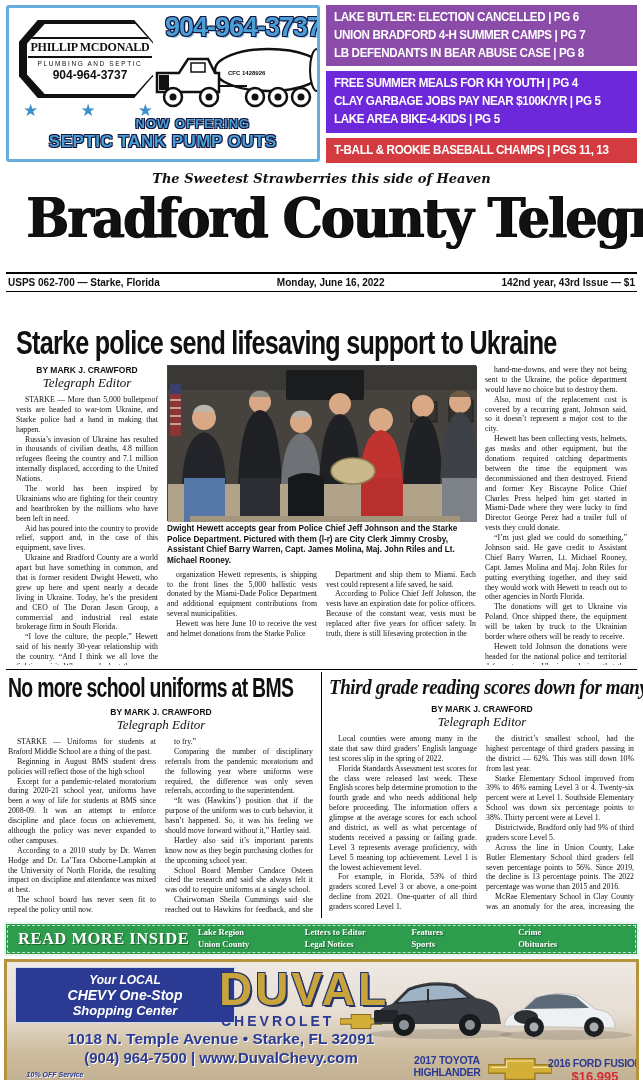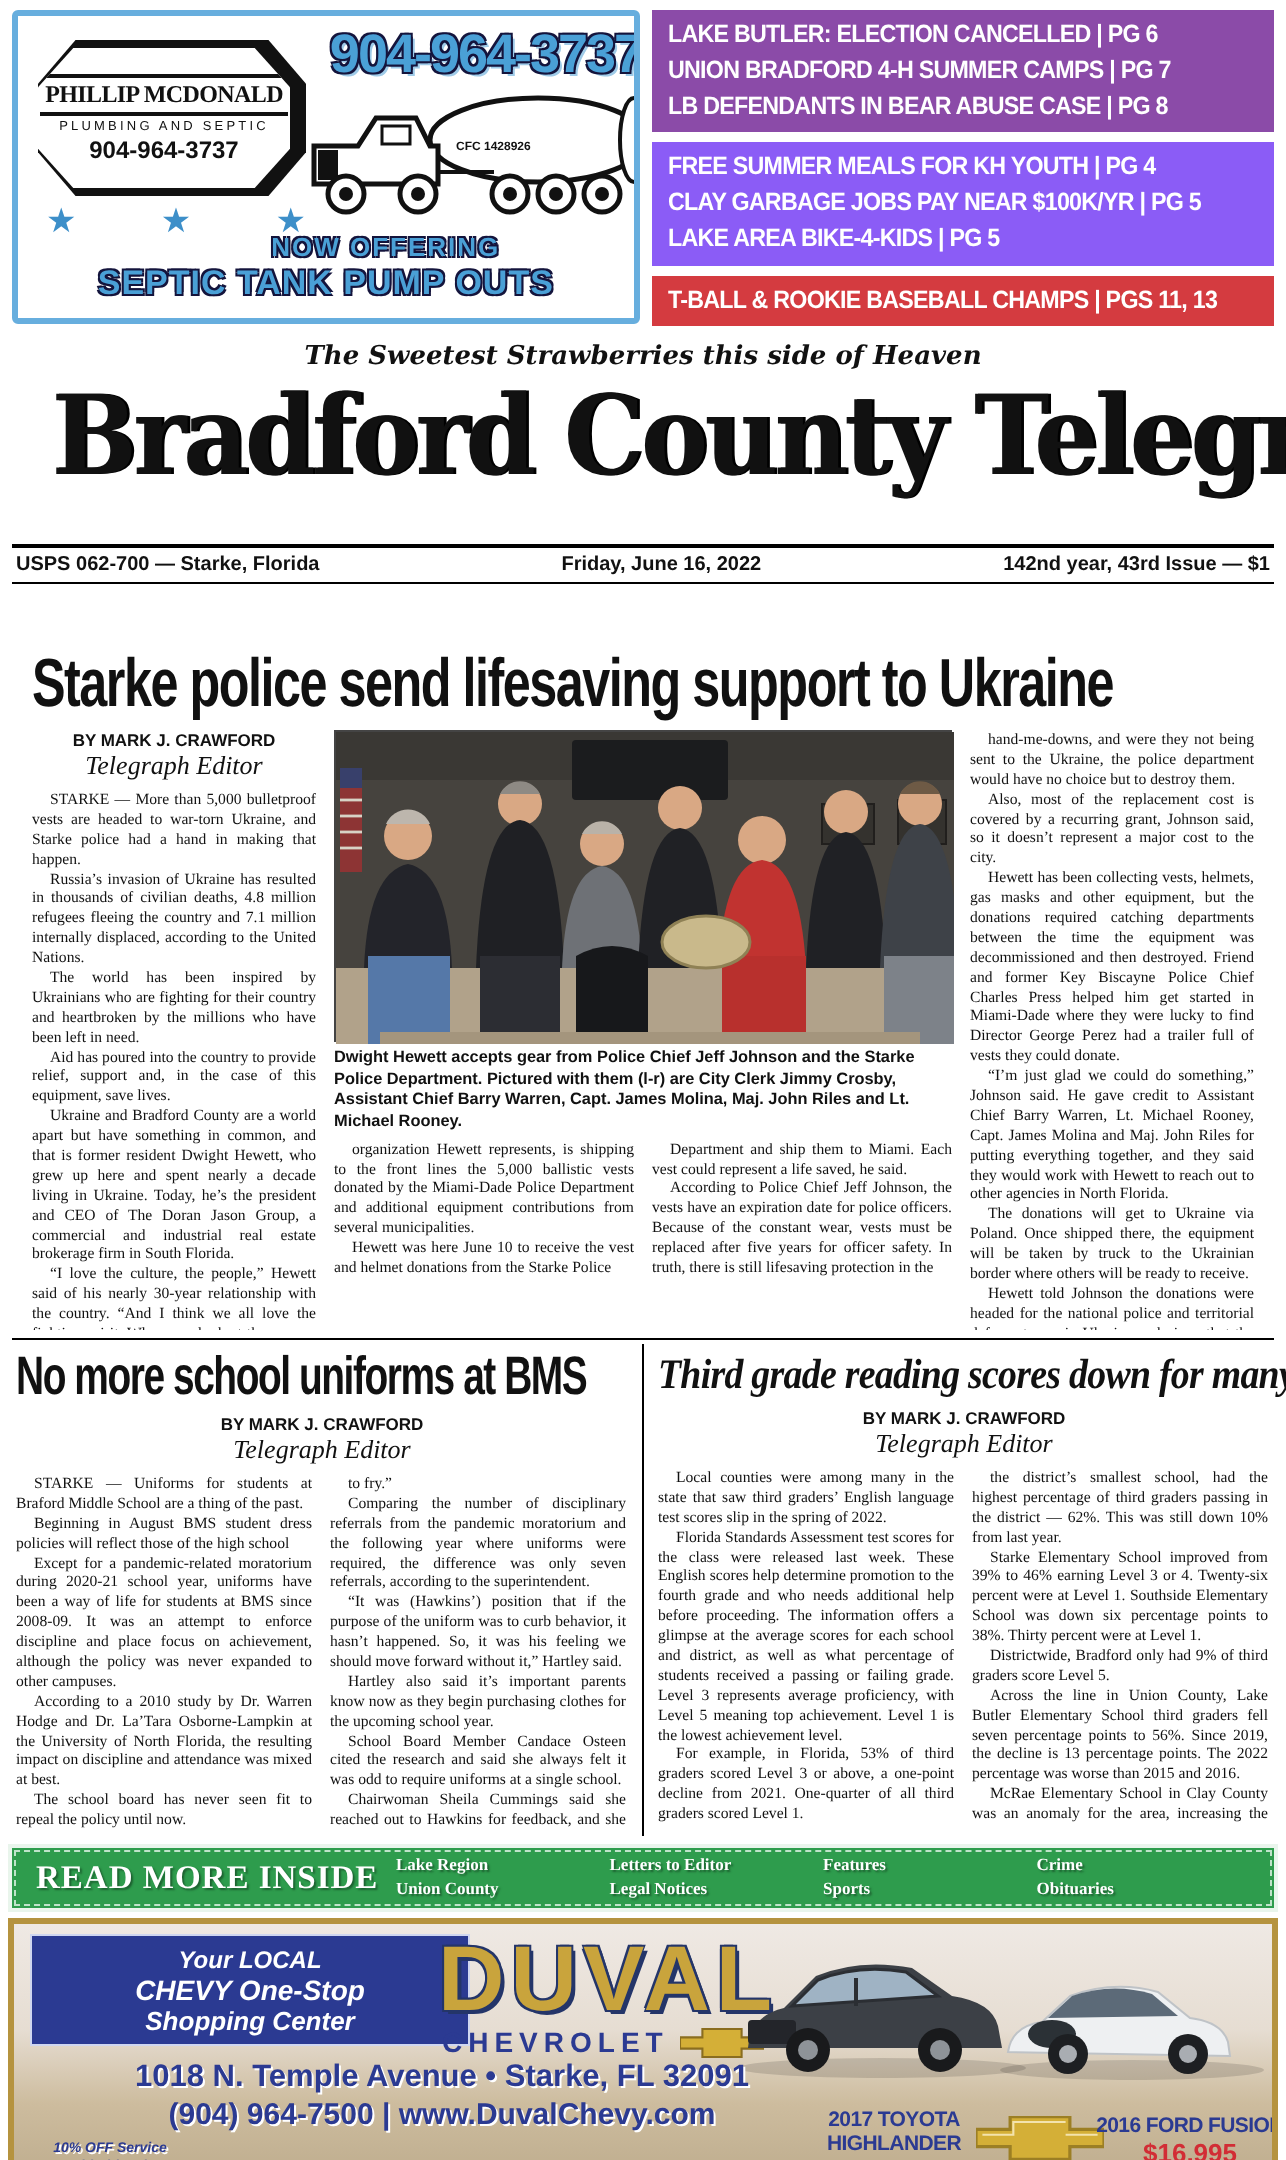--- a/index.html
+++ b/index.html
@@ -4,42 +4,42 @@
 <style>
   * { box-sizing: border-box; margin: 0; padding: 0; }
   html,body { width:643px; background:#fff; }
   body { height:1080px; overflow:hidden; font-family:"Liberation Serif", serif; color:#111; position:relative; }
 
   
   .top-strip { height:166px; display:flex; gap:6px; padding:5px 6px 4px; }
   .plumber-ad { width:326px; border:3px solid #67aede; border-radius:3px; position:relative; background:#fff; overflow:hidden; }
   .hex-logo { position:absolute; left:10px; top:12px; width:134px; height:78px;
     clip-path:polygon(14% 0,86% 0,100% 28%,100% 72%,86% 100%,14% 100%,0 72%,0 28%);
-    background:#111; display:flex; align-items:center; justify-content:flex-start; }
+    background:#111; display:flex; align-items:center; justify-content:flex-end; }
   .hex-inner { width:calc(100% - 8px); height:calc(100% - 8px);
     clip-path:polygon(14% 0,86% 0,100% 28%,100% 72%,86% 100%,14% 100%,0 72%,0 28%);
     background:#fff; display:flex; flex-direction:column; align-items:center; justify-content:center; text-align:center; }
   .hex-name { font-family:"Liberation Serif",serif; font-weight:bold; font-size:12px; border-top:2px solid #111; border-bottom:2px solid #111; padding:1px 3px; letter-spacing:-0.3px; }
   .hex-type { font-family:"Liberation Sans",sans-serif; font-size:6.5px; letter-spacing:1.6px; margin-top:2px; }
   .hex-phone { font-family:"Liberation Sans",sans-serif; font-weight:bold; font-size:12px; margin-top:1px; }
   .ad-stars { position:absolute; left:14px; top:92px; width:130px; display:flex; justify-content:space-between; color:#3d8fc9; font-size:17px; }
   .big-phone { position:absolute; left:148px; top:4px; width:172px; text-align:center;
     font-family:"Liberation Sans",sans-serif; font-weight:bold; font-size:27px; letter-spacing:-1px; color:#4aa0d6;
     text-shadow:1px 1px 0 #14143c, -1px -1px 0 #14143c, 1px -1px 0 #14143c, -1px 1px 0 #14143c, 2px 2px 0 #9fcbe8; }
   .truck-wrap { position:absolute; left:142px; top:33px; width:180px; height:72px; }
   .offer-1, .offer-2 { position:absolute; width:100%; text-align:center; font-family:"Liberation Sans",sans-serif; font-weight:bold; color:#4aa0d6;
     text-shadow:1px 1px 0 #14143c, -1px -1px 0 #14143c, 1px -1px 0 #14143c, -1px 1px 0 #14143c; }
   .offer-1 { top:108px; left:30px; font-size:13px; letter-spacing:1px; }
   .offer-2 { top:124px; left:0; font-size:17px; letter-spacing:0.5px; }
 
   .index-boxes { flex:1; display:flex; flex-direction:column; gap:5px; }
   .idx-box { color:#fff; font-family:"Liberation Sans",sans-serif; font-weight:bold; padding:4px 8px; display:flex; flex-direction:column; justify-content:center; }
   .idx-box .idx-line { font-size:12.5px; line-height:1.42; letter-spacing:-0.4px; white-space:nowrap; transform:scaleX(0.93); transform-origin:left; }
   .idx-purple { background:#8b4ba8; flex:3; }
-  .idx-blue { background:#8b5cf6; flex:3; }
+  .idx-blue { background:#6d28d9; flex:3; }
   .idx-red { background:#d43b40; flex:1.35; }
 
   
   .masthead { text-align:center; padding-top:5px; height:106px; overflow:hidden; }
   .tagline { font-family:"DejaVu Serif",serif; font-style:italic; font-weight:bold; font-size:13px; }
   .paper-title { font-family:"DejaVu Serif",serif; font-weight:bold; font-size:55px; line-height:1.18; letter-spacing:-2px; white-space:nowrap; transform:scaleX(0.92); transform-origin:center; text-shadow:1.5px 0 0 #000; }
 
   .dateline { display:flex; justify-content:space-between; align-items:center; margin:0 6px; border-top:2px solid #000; border-bottom:1px solid #000; font-family:"Liberation Sans",sans-serif; font-weight:bold; font-size:10px; padding:3px 2px; }
 
   
@@ -155,21 +155,21 @@
   </div>
 </div>
 
 <div class="masthead">
   <div class="tagline">The Sweetest Strawberries this side of Heaven</div>
   <div class="paper-title">Bradford County Telegraph</div>
 </div>
 
 <div class="dateline">
   <span>USPS 062-700 — Starke, Florida</span>
-  <span>Friday, June 16, 2022</span>
+  <span>Monday, June 16, 2022</span>
   <span>142nd year, 43rd Issue — $1</span>
 </div>
 
 <div class="main-article">
   <h1 class="main-headline">Starke police send lifesaving support to Ukraine</h1>
   <div class="columns4">
     <div class="colA">
       <div class="byline">BY MARK J. CRAWFORD</div>
       <div class="byline-title">Telegraph Editor</div>
       <div class="body-text">

